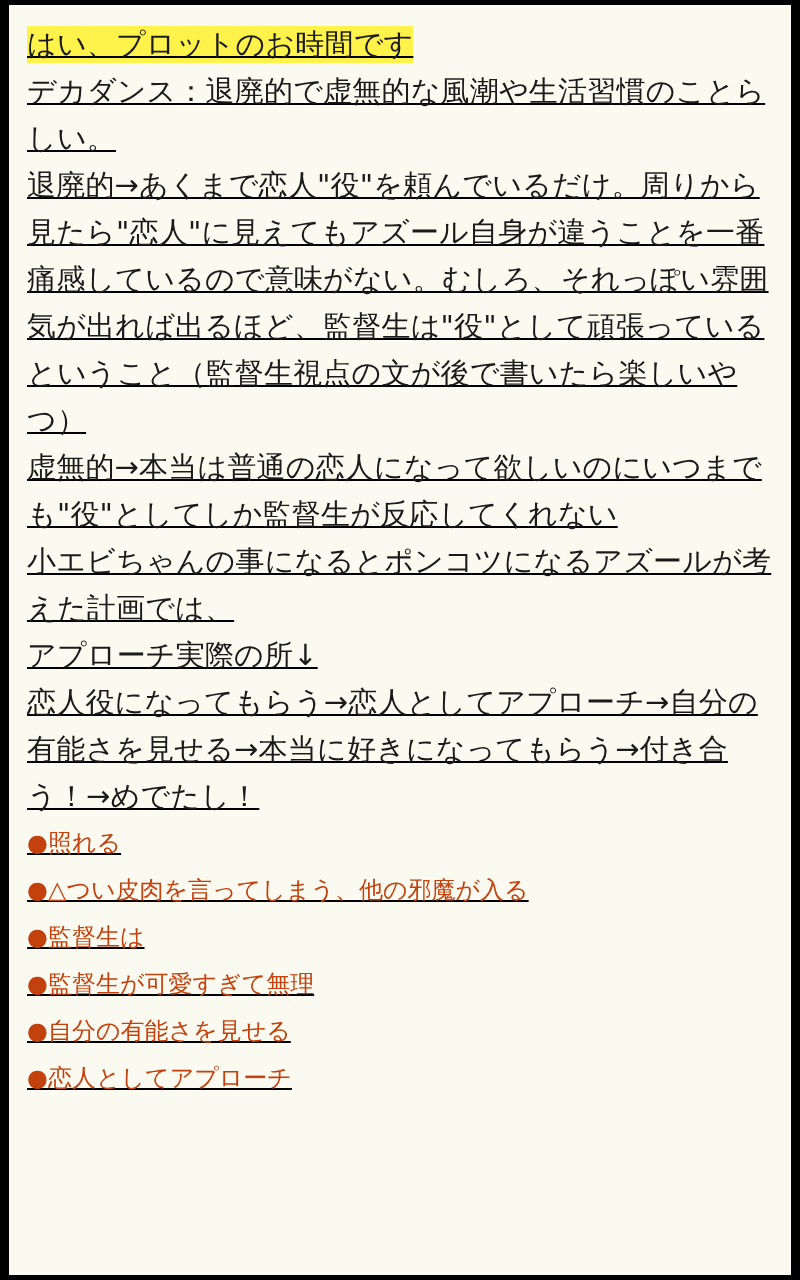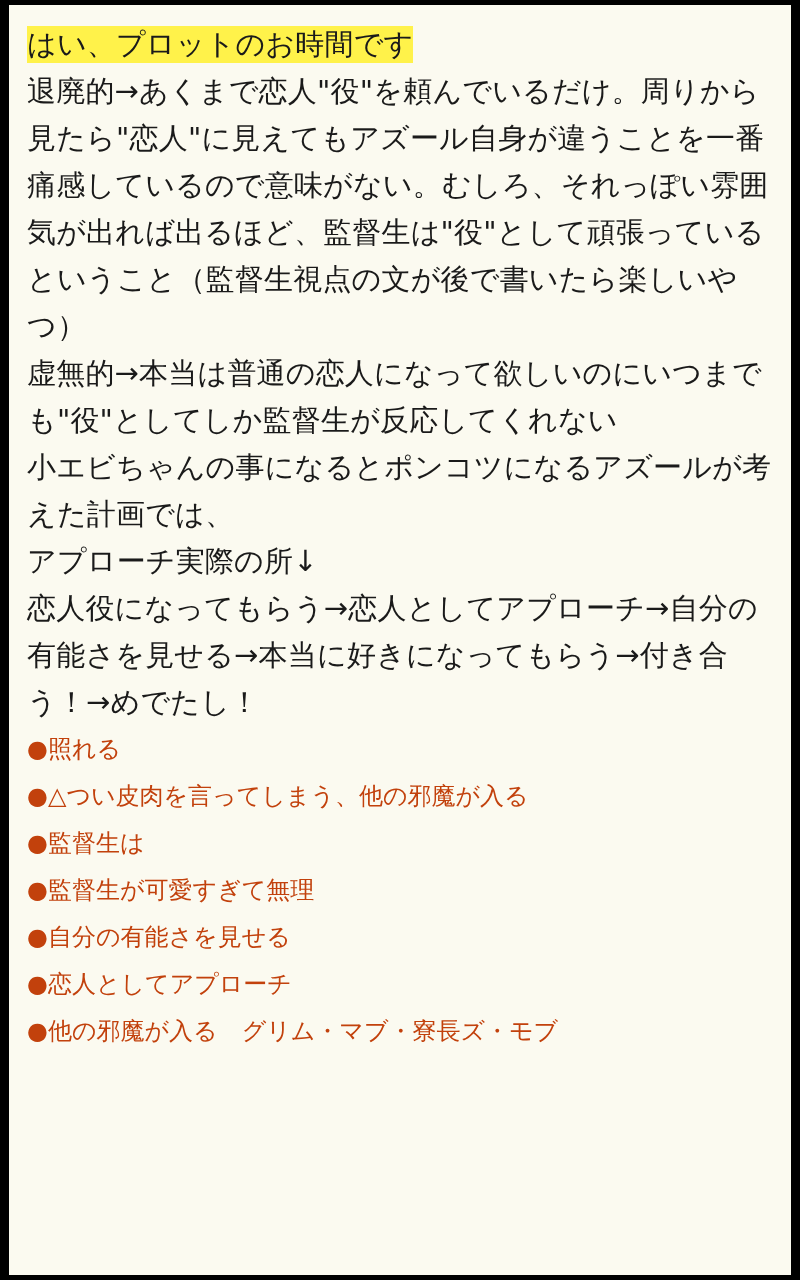--- a/index.html
+++ b/index.html
@@ -19,20 +19,21 @@
     box-sizing: border-box;
     background: #fbfaf0;
     border-left: 9px solid #000000;
     border-right: 9px solid #000000;
     border-top: 5px solid #000000;
     border-bottom: 5px solid #000000;
     overflow: hidden;
   }
   .content {
     padding: 16px 18px 0 18px;
+    text-decoration: underline;
   }
   .line {
     font-size: 29px;
     line-height: 47px;
     color: #1a1a1a;
     white-space: pre-wrap;
     letter-spacing: 0.2px;
   }
   .line.highlight-wrap {
     line-height: 47px;
@@ -55,28 +56,28 @@
   }
 </style>
 </head>
 <body>
 
 <div class="page">
   <div class="content">
 
     <div class="line highlight-wrap"><span class="hl">はい、プロットのお時間です</span></div>
 
+    <p class="line para">デカダンス：退廃的で虚無的な風潮や生活習慣のことらしい。</p>
     <p class="line para">退廃的→あくまで恋人"役"を頼んでいるだけ。周りから見たら"恋人"に見えてもアズール自身が違うことを一番痛感しているので意味がない。むしろ、それっぽい雰囲気が出れば出るほど、監督生は"役"として頑張っているということ（監督生視点の文が後で書いたら楽しいやつ）</p>
     <p class="line para">虚無的→本当は普通の恋人になって欲しいのにいつまでも"役"としてしか監督生が反応してくれない</p>
     <p class="line para">小エビちゃんの事になるとポンコツになるアズールが考えた計画では、</p>
     <p class="line para">アプローチ実際の所↓</p>
     <p class="line para">恋人役になってもらう→恋人としてアプローチ→自分の有能さを見せる→本当に好きになってもらう→付き合う！→めでたし！</p>
 
     <div class="bullet-line">●照れる</div>
     <div class="bullet-line">●△つい皮肉を言ってしまう、他の邪魔が入る</div>
     <div class="bullet-line">●監督生は</div>
     <div class="bullet-line">●監督生が可愛すぎて無理</div>
     <div class="bullet-line">●自分の有能さを見せる</div>
     <div class="bullet-line">●恋人としてアプローチ</div>
-    <div class="bullet-line">●他の邪魔が入る　グリム・マブ・寮長ズ・モブ</div>
 
   </div>
 </div>
 
 </body></html>

